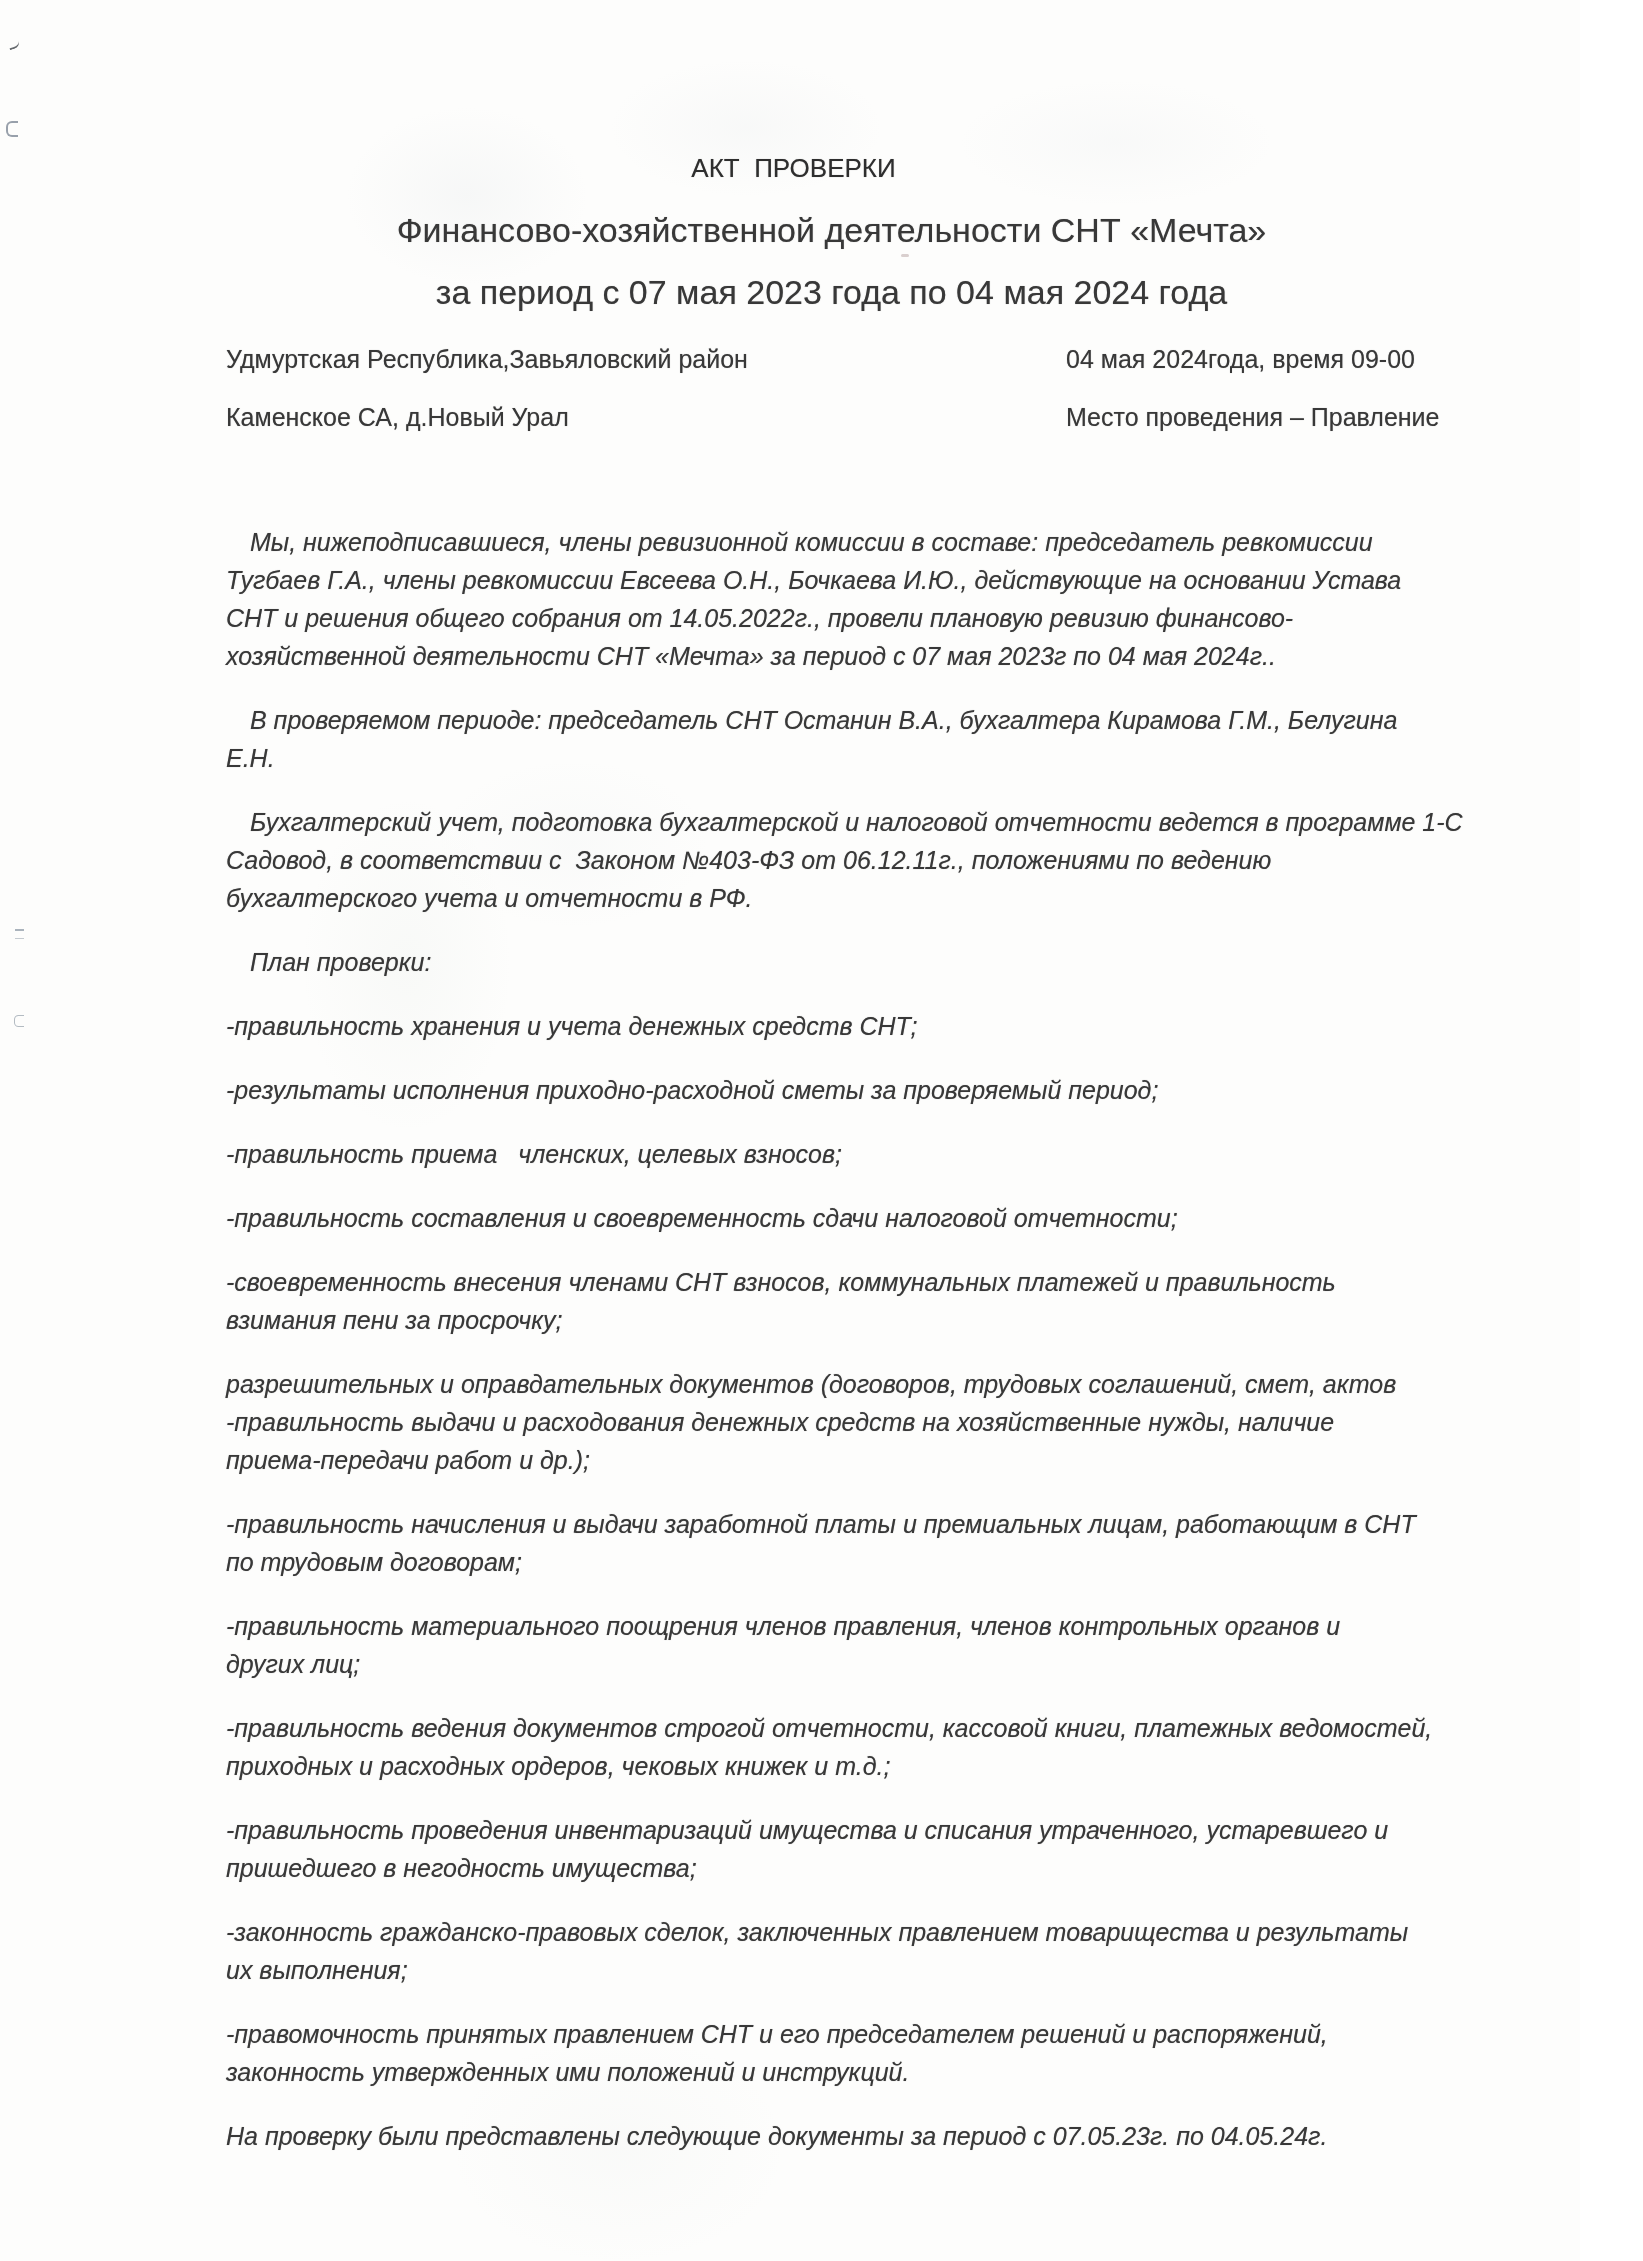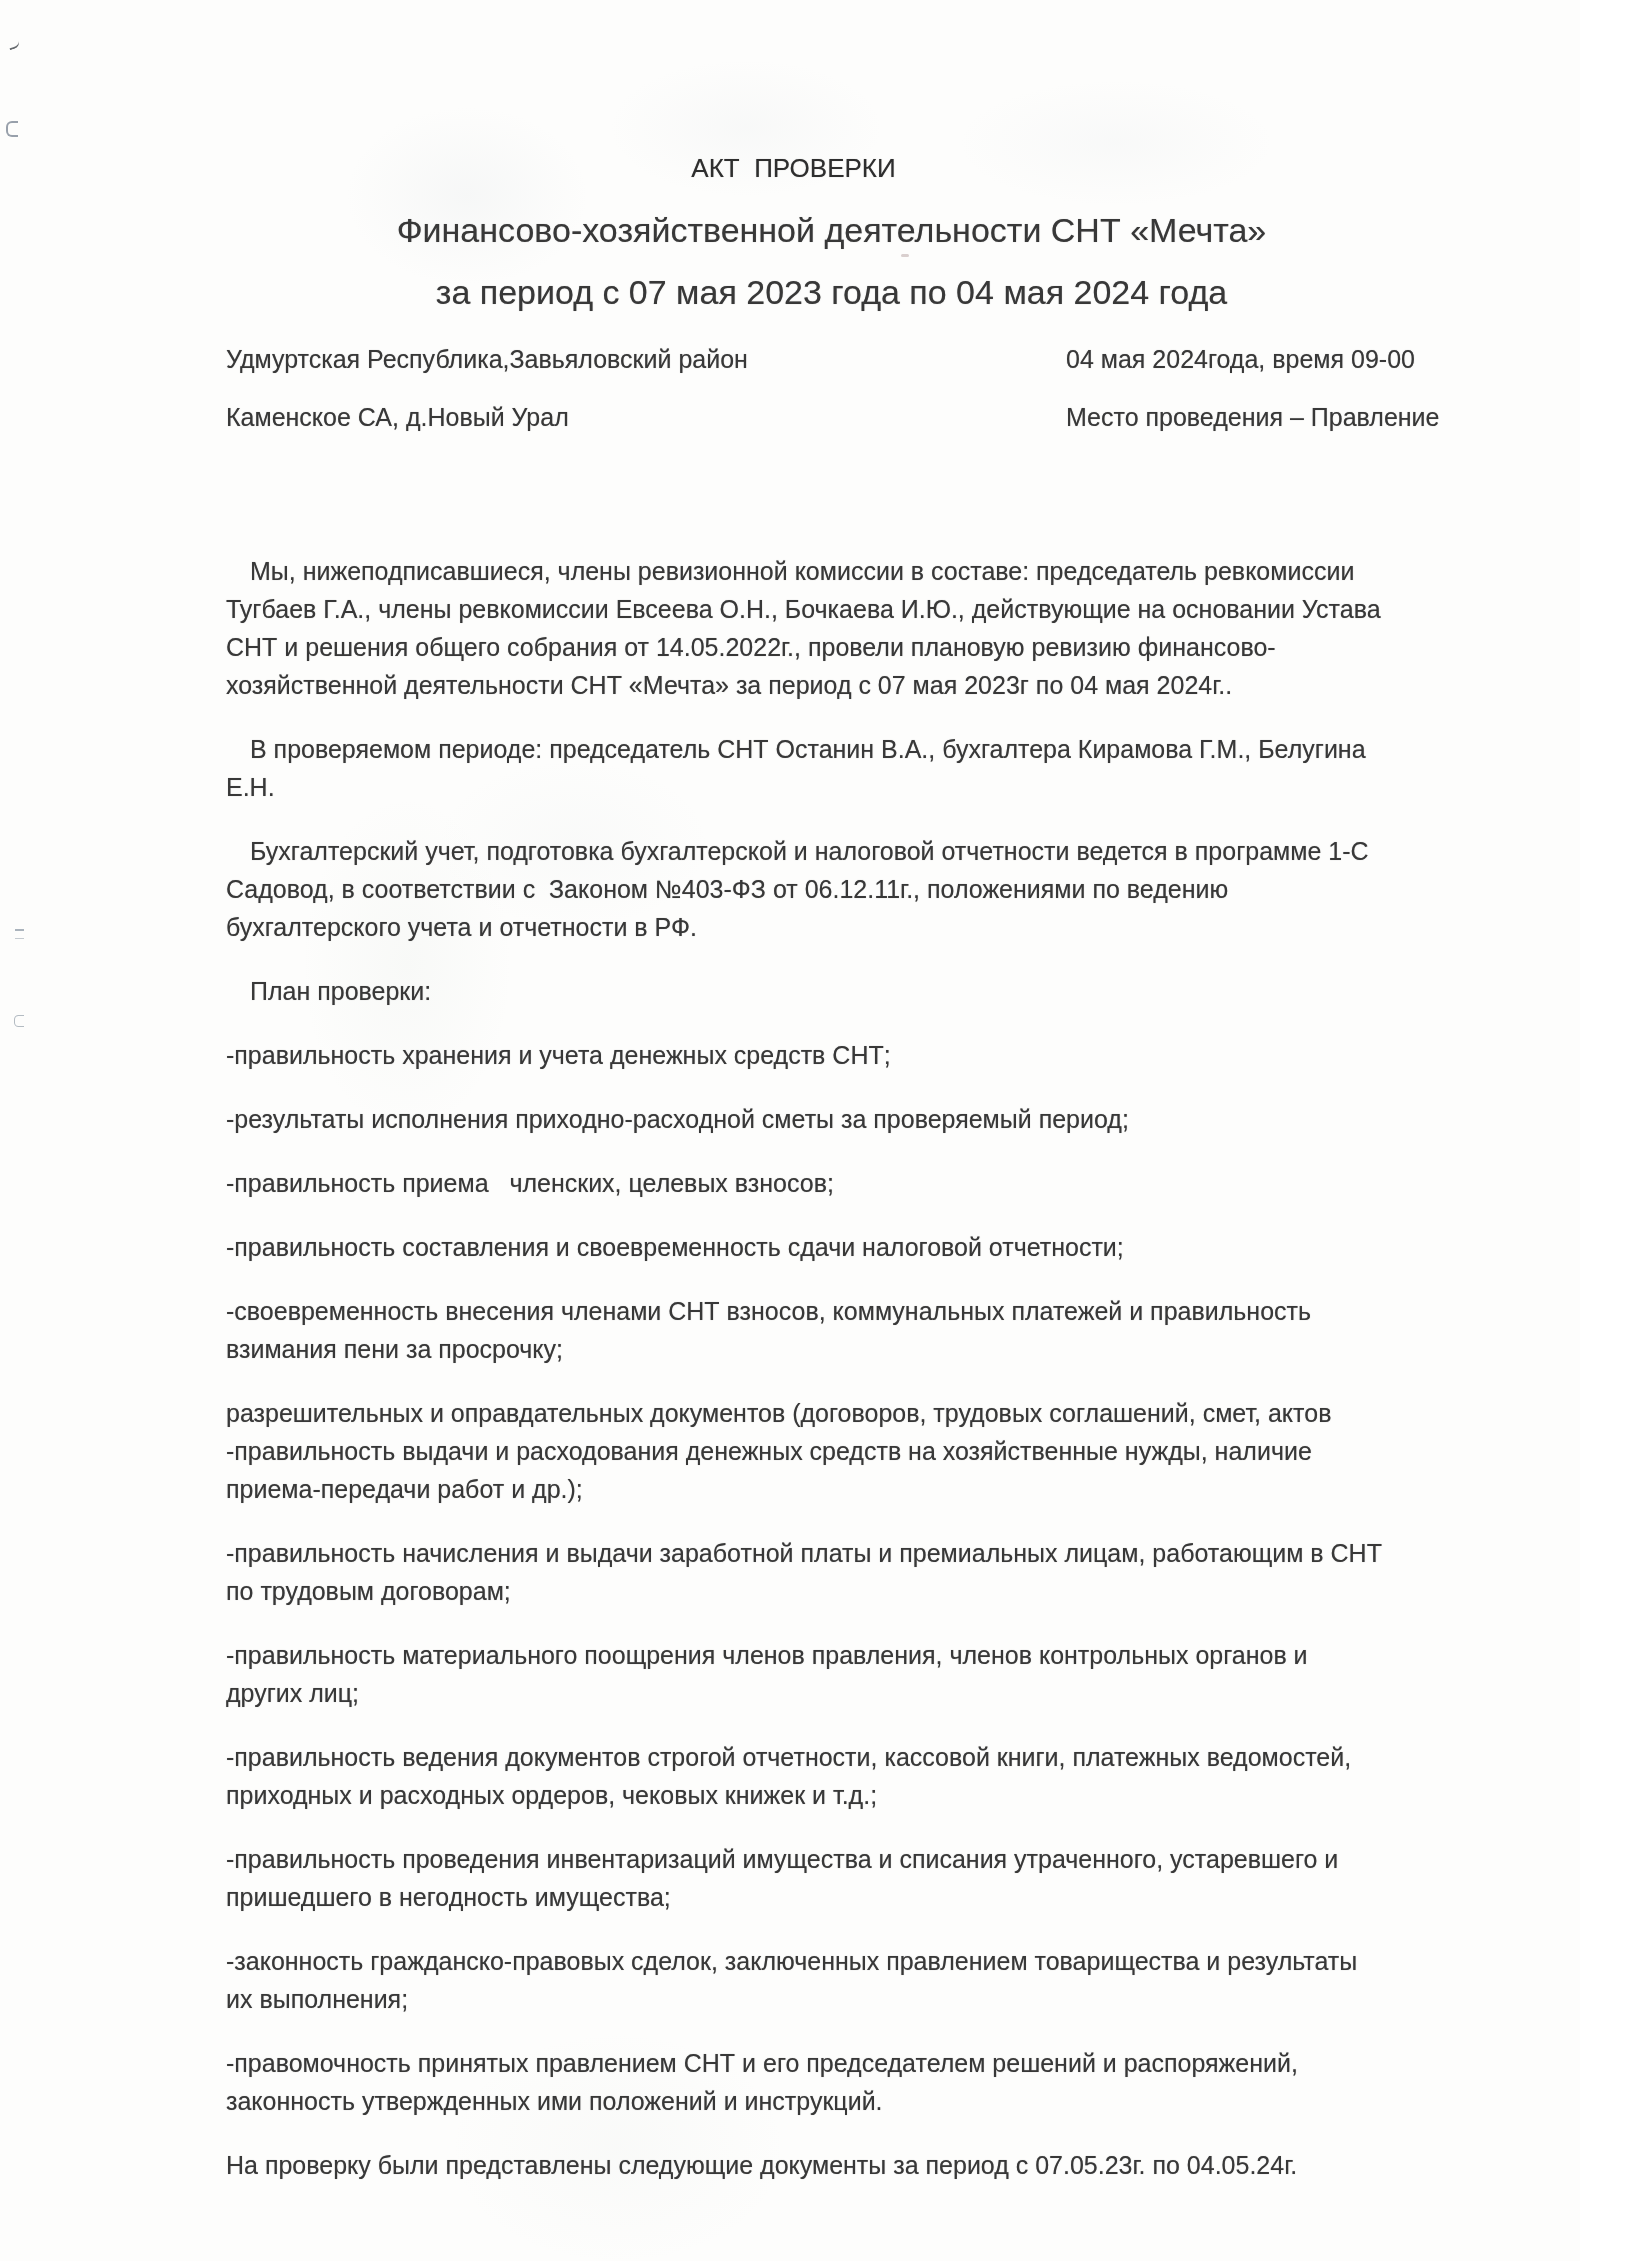--- a/index.html
+++ b/index.html
@@ -48,23 +48,23 @@
   .period { margin-bottom: 29px; }
   .meta-row {
     position: relative;
     height: 38px;
     line-height: 38px;
     margin-bottom: 20.4px;
     white-space: pre;
   }
   .meta-left { position: absolute; left: 0; top: 0; }
   .meta-right { position: absolute; left: 840px; top: 0; }
-  .meta-block { margin-bottom: 116px; }
+  .meta-block { margin-bottom: 87px; }
   .para { margin-bottom: 26px; }
-  .para .line { white-space: pre; }
+  .para .line { white-space: pre; font-style: italic; }
   .para.indent .line:first-child { padding-left: 24px; }
   
   .artifact { position: absolute; pointer-events: none; }
   .a1 { left: 7.5px; top: 39px; width: 10.6px; height: 7.5px;
         border-bottom: 2.3px solid rgba(50,55,62,0.75); border-radius: 0 0 6px 1.5px; transform: rotate(-18deg); }
   .a2 { left: 6px; top: 121px; width: 9.8px; height: 12px;
         border: 2.3px solid rgba(70,85,105,0.55); border-right: none; border-radius: 6px 0 0 6px; }
   .a3 { left: 15px; top: 929px; width: 9px; height: 6.8px;
         border-top: 2.3px solid rgba(90,107,125,0.5); border-bottom: 1.5px solid rgba(90,107,125,0.35); }
   .a4 { left: 14.3px; top: 1015px; width: 8.3px; height: 9.8px;

